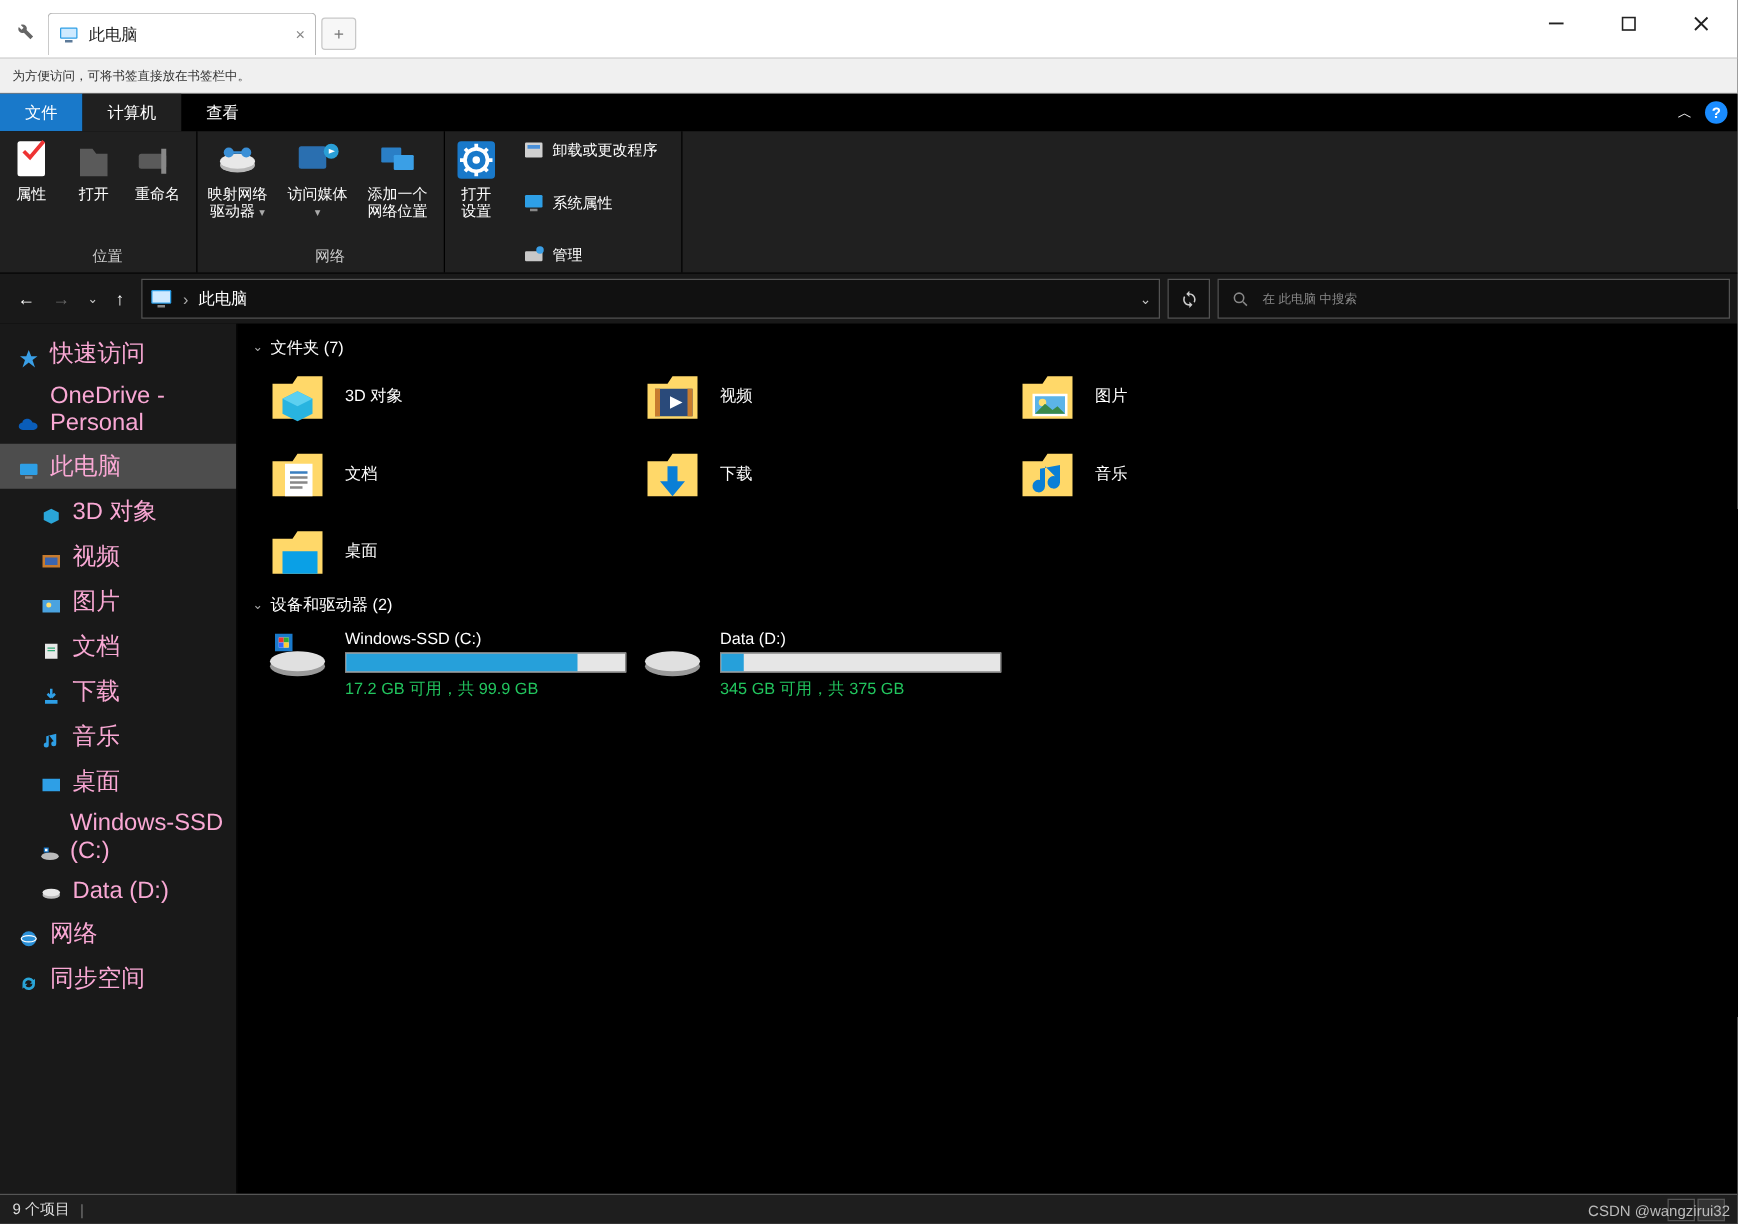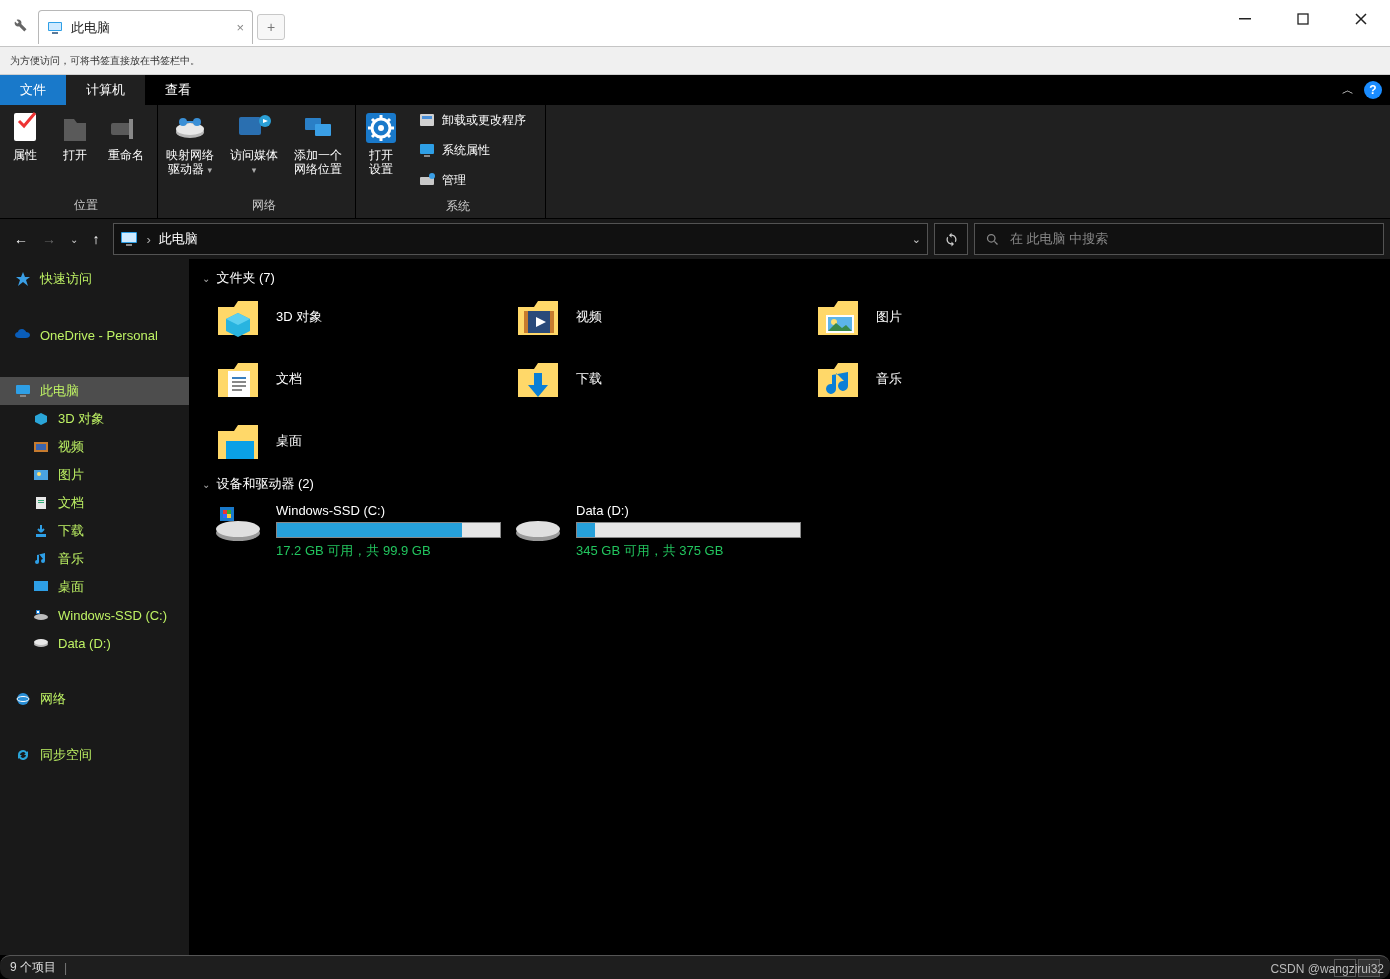--- a/index.html
+++ b/index.html
@@ -34,47 +34,47 @@
 .sysrow { display: flex; align-items: center; gap: 6px; font-size: 12px; color: #fff; padding: 2px 6px; }
 .sysrow .ic16 { width: 18px; height: 18px; }
 
 
 .addr-row { height: 40px; background: #191919; display: flex; align-items: center; padding: 4px 6px; gap: 6px; }
 .nav-arrows { display: flex; align-items: center; gap: 14px; padding: 0 8px; color: #fff; font-size: 14px; }
 .addr-box { flex: 1; height: 32px; background: #111; border: 1px solid #535353; display: flex; align-items: center; padding: 0 6px; gap: 8px; color: #fff; font-size: 13px; }
 .addr-box .crumb-sep { color: #aaa; }
 .addr-tail { margin-left: auto; display: flex; align-items: center; gap: 14px; color: #ccc; }
 .refresh-box { width: 34px; height: 32px; border: 1px solid #535353; background: #111; display: flex; align-items: center; justify-content: center; color: #ccc; }
-.search-box { width: 410px; height: 32px; background: #111; border: 1px solid #535353; display: flex; align-items: center; padding: 0 10px; gap: 10px; color: #888; font-size: 13px; }
+.search-box { width: 410px; height: 32px; background: #111; border: 1px solid #535353; display: flex; align-items: center; padding: 0 10px; gap: 10px; color: #888; font-size: 10px; }
 
 
 .body-split { flex: 1; display: flex; min-height: 0; }
 .nav-pane { width: 190px; background: #191919; border-right: 1px solid #000; padding-top: 6px; overflow: hidden; }
-.nv { display: flex; align-items: center; gap: 8px; padding: 5px 8px 5px 14px; font-size: 13px; color: #bef264; }
+.nv { display: flex; align-items: flex-end; gap: 8px; padding: 5px 8px 5px 14px; font-size: 19px; color: #f9a8d4; }
 .nv.sel { background: #4d4d4d; }
 .nv.indent { padding-left: 32px; }
-.nv.gap { margin-top: 28px; }
+.nv.gap { margin-top: 0; }
 .nv .ic16 { width: 18px; height: 18px; display: inline-flex; align-items: center; justify-content: center; }
 
 .content { flex: 1; background: #000; overflow: auto; padding-bottom: 10px; }
 .group-hdr { display: flex; align-items: center; gap: 6px; font-size: 13px; color: #fff; padding: 10px 0 6px 12px; }
 .group-hdr .chev { color: #aaa; font-size: 10px; }
 .folder-grid { display: grid; grid-template-columns: repeat(3, 300px); column-gap: 0; row-gap: 14px; padding-left: 24px; }
 .fitem { display: flex; align-items: center; gap: 14px; font-size: 13px; color: #fff; }
 .ficon { width: 48px; height: 48px; position: relative; }
 
 .drive-grid { display: grid; grid-template-columns: repeat(2, 300px); column-gap: 0; padding-left: 24px; padding-top: 4px; }
 .ditem { display: flex; gap: 14px; }
 .dicon { width: 48px; height: 40px; }
 .dinfo { display: flex; flex-direction: column; gap: 4px; font-size: 13px; color: #fff; width: 225px;}
 .bar { height: 16px; background: #e6e6e6; border: 1px solid #888; position: relative; }
 .bar .fill { position: absolute; left: 0; top: 0; bottom: 0; background: #26a0da; }
 .dsub { color: #22c55e; }
 
-.statusbar { height: 24px; background: #1e1e1e; border-top: 1px solid #555; display: flex; align-items: center; padding: 0 10px; font-size: 12px; color: #ddd; border-radius: 10px; }
+.statusbar { height: 24px; background: #1e1e1e; border-top: 1px solid #555; display: flex; align-items: center; padding: 0 10px; font-size: 12px; color: #ddd; }
 .status-sep { margin-left: 8px; color: #777; }
 .status-icons { margin-left: auto; display: flex; gap: 2px; }
 .status-icons div { width: 22px; height: 18px; border: 1px solid #555; }
 
 .watermark { position: absolute; right: 6px; bottom: 3px; font-size: 12px; color: #bbb; font-family: Arial, sans-serif; pointer-events: none; }
 
 
 svg { display: block; }
 </style>
 </head>
@@ -216,21 +216,21 @@
                 <rect x="2" y="2" width="30" height="30" rx="3" fill="#1979ca"></rect>
                 <circle cx="17" cy="17" r="9" fill="none" stroke="#fff" stroke-width="3"></circle>
                 <circle cx="17" cy="17" r="3" fill="#fff"></circle>
                 <g stroke="#fff" stroke-width="3">
                   <path d="M17 4v4M17 26v4M4 17h4M26 17h4M8 8l3 3M23 23l3 3M26 8l-3 3M8 26l3-3"></path>
                 </g>
               </svg>
             </span>
           <span class="t"><span>打开</span><br><span>设置</span></span>
         </div>
-        <div style="display:flex;flex-direction:column;justify-content:center;padding:4px 6px;gap:8px">
+        <div style="display:flex;flex-direction:column;justify-content:center;padding:4px 6px;gap:20px">
           <div class="sysrow">
               <span class="ic16">
                 <svg width="18" height="18">
                   <rect x="2" y="3" width="14" height="12" rx="1" fill="#d0d0d0"></rect>
                   <rect x="4" y="5" width="10" height="3" fill="#4a90d9"></rect>
                 </svg>
               </span>
               <span>卸载或更改程序</span>
             </div>
           <div class="sysrow">

